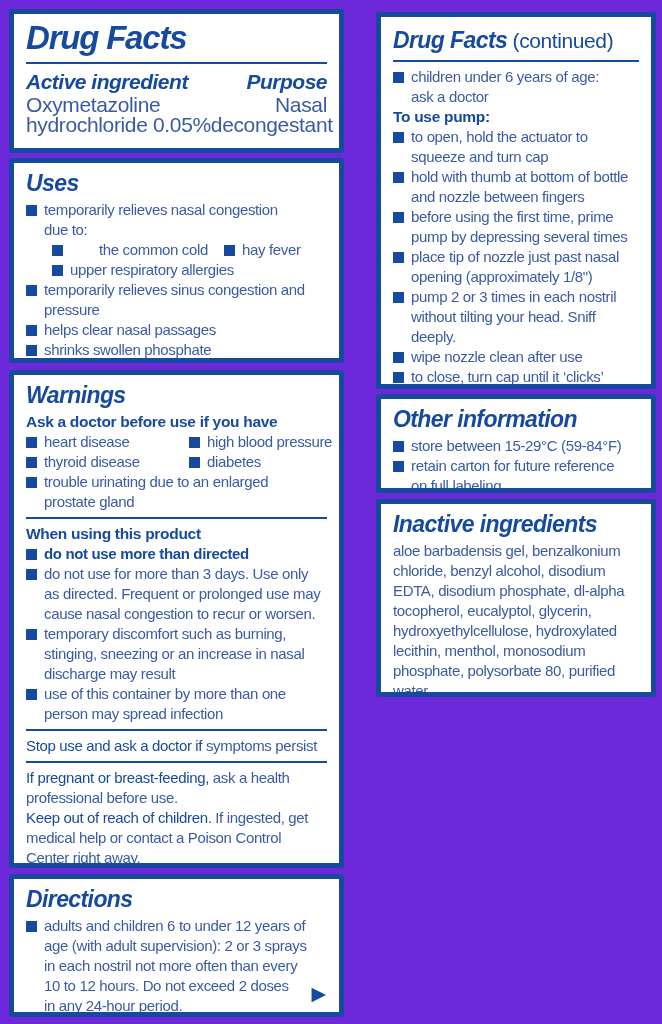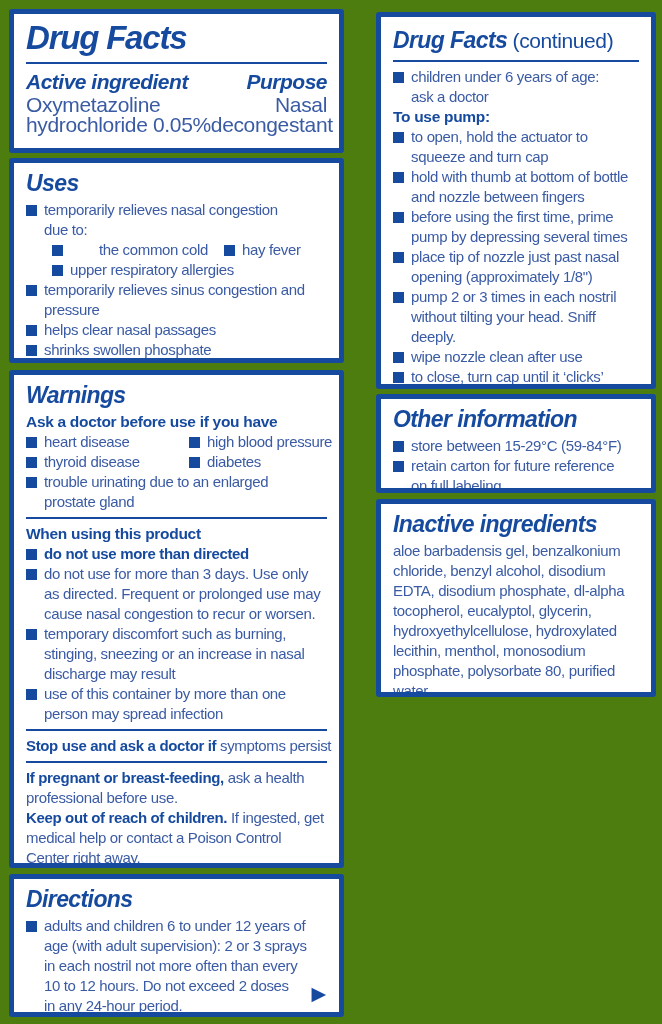--- a/index.html
+++ b/index.html
@@ -3,21 +3,21 @@
 <meta charset="utf-8">
 <style>
   :root{
     --blue:#164a9e;
     --body:#3a5ba4;
   }
   html,body{margin:0;padding:0;background:#ffffff;}
   #stage{
     position:relative;
     width:662px;height:1024px;
-    background:#4d7c0f;
+    background:#6d28d9;
     font-family:"Liberation Sans", sans-serif;
     color:var(--body);
     overflow:hidden;
   }
   .box{
     position:absolute;
     box-sizing:border-box;
     background:#fff;
     border:5px solid var(--blue);
     border-radius:3px;
@@ -64,21 +64,21 @@
   }
   .bi .t{
     font-size:15px;line-height:20px;letter-spacing:-0.35px;white-space:pre;
   }
   .bi .t.b{font-weight:bold;color:var(--blue);}
   .sub-row{display:flex;margin-left:26px;}
   .sub-col1{width:172px;flex:none;gap:36px;}
   .grid-row{display:flex;}
   .grid-col1{width:163px;flex:none;}
   .mix{font-size:15px;line-height:20px;letter-spacing:-0.35px;}
-  .mix .b{font-weight:bold;color:var(--blue);white-space:pre;}
+  .mix .b{font-weight:normal;color:var(--blue);white-space:pre;}
   .mix .r{white-space:pre;}
   .ai-row{display:flex;justify-content:space-between;align-items:baseline;margin-top:5px;text-align:right;}
   .ai-h{font-size:21px;font-weight:bold;font-style:italic;color:var(--blue);letter-spacing:-0.5px;line-height:26px;white-space:pre;}
   .sp-row{display:flex;justify-content:space-between;}
   .leader-row{display:flex;align-items:baseline;}
   .dots{flex:1;overflow:hidden;white-space:nowrap;font-size:15px;letter-spacing:1px;}
   .arrow{
     position:absolute;right:13px;bottom:9px;
     color:var(--blue);font-size:19px;line-height:19px;
   }

